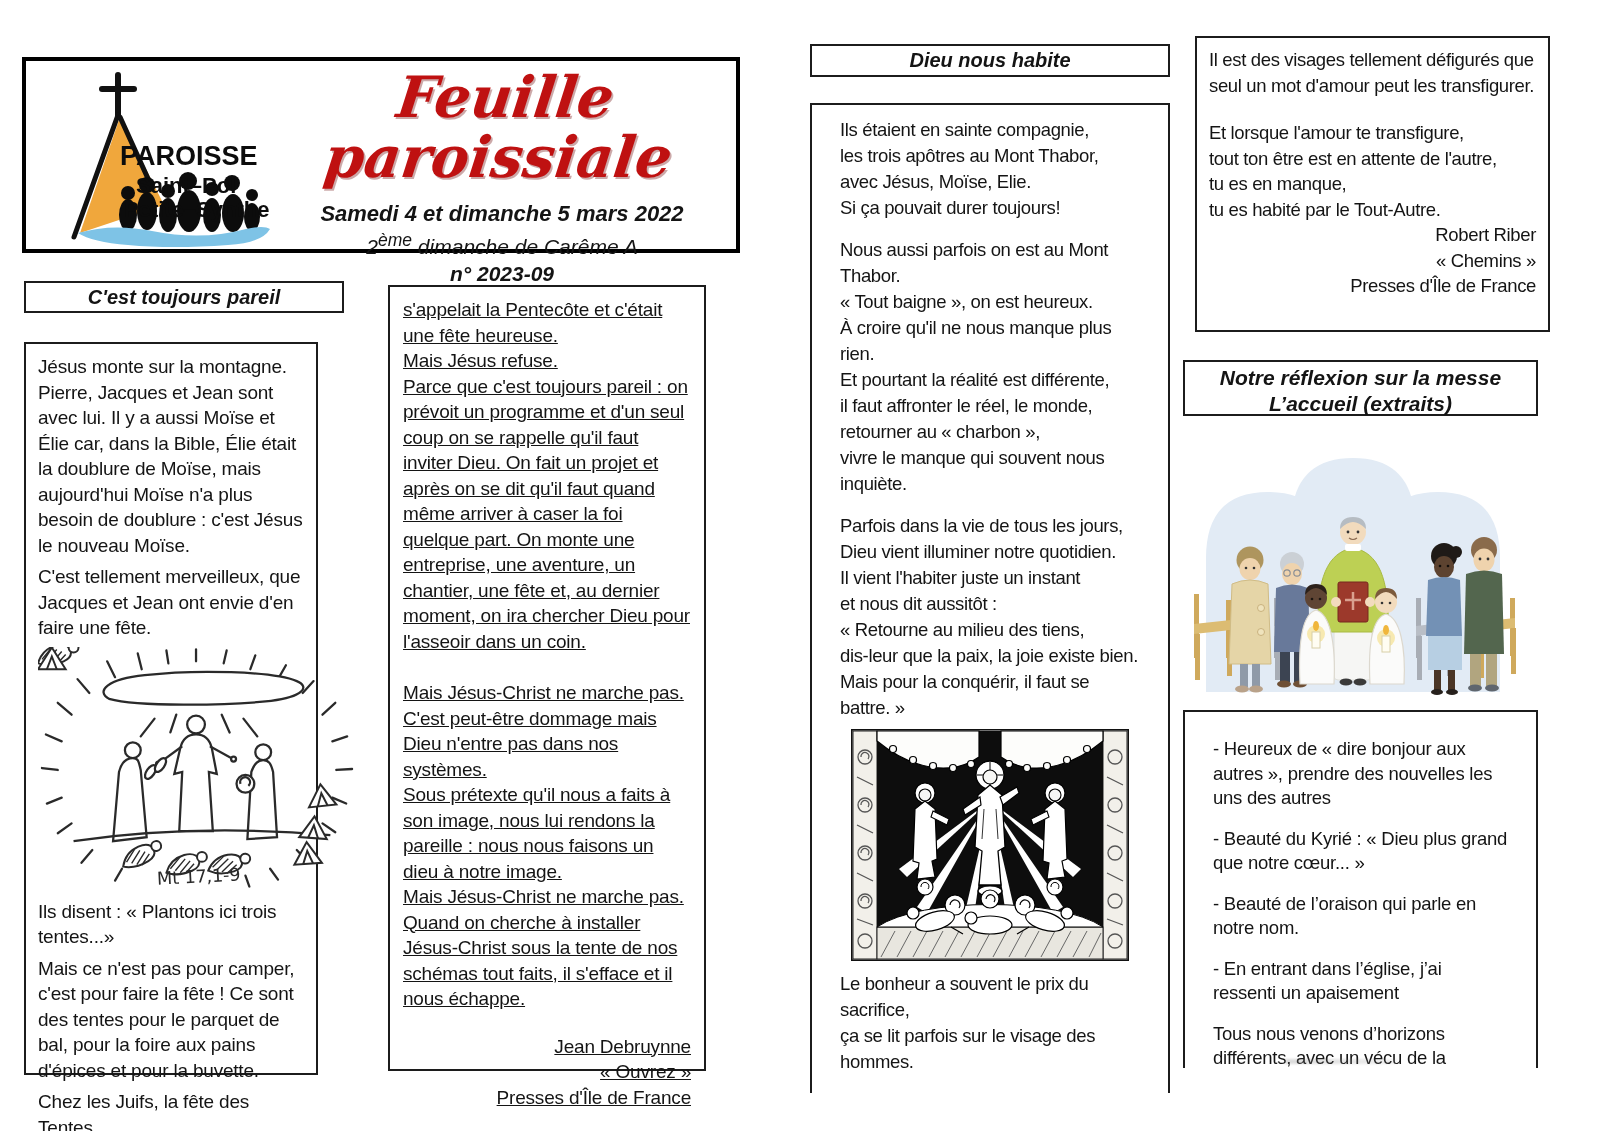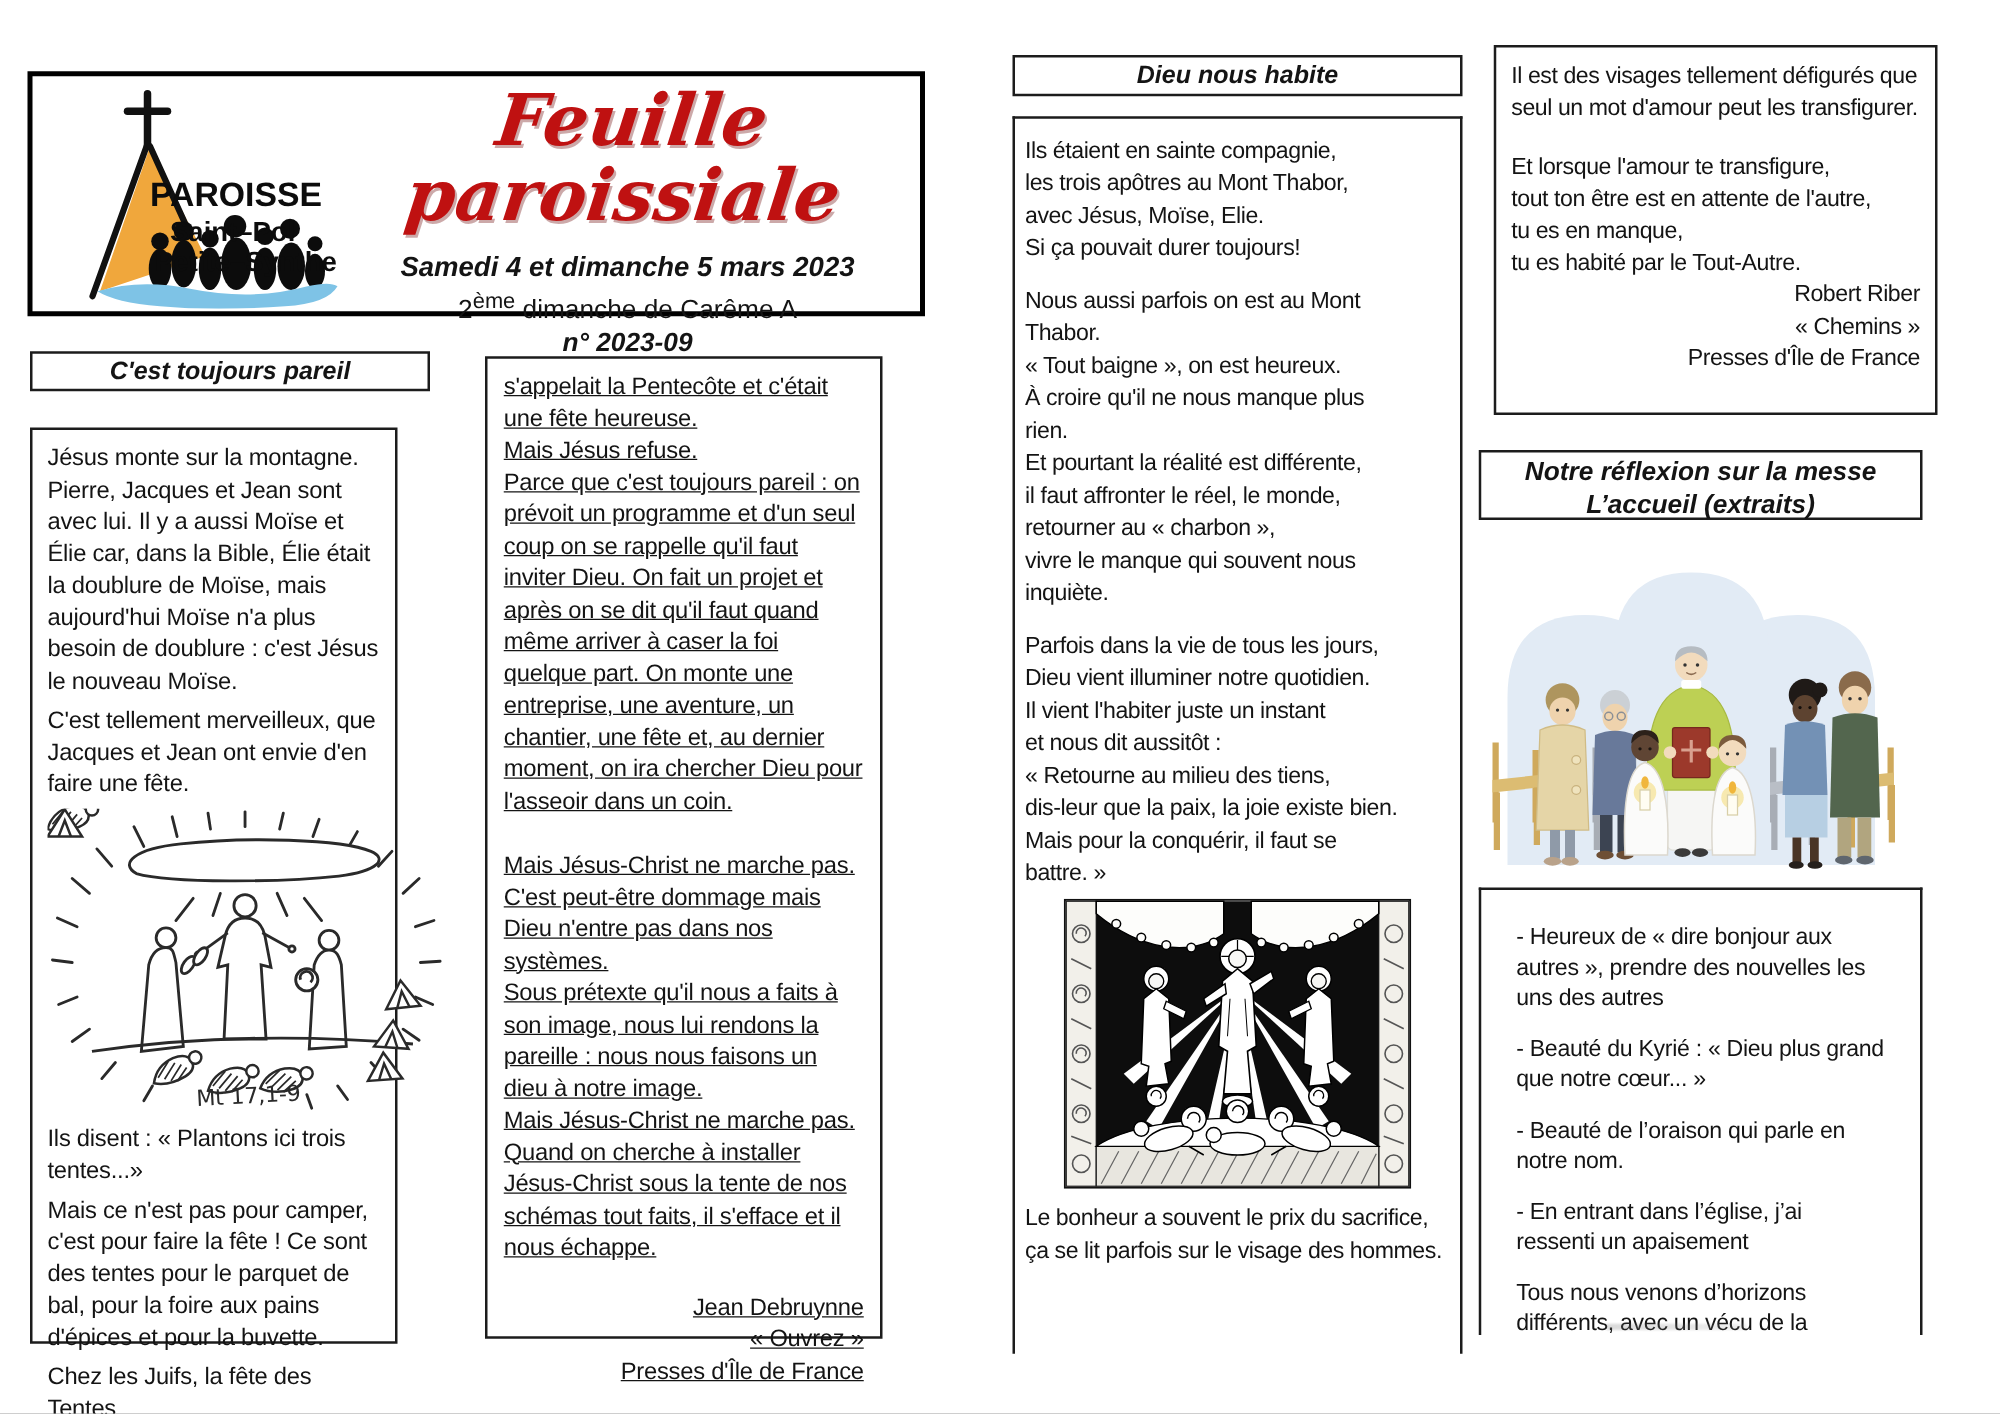--- a/index.html
+++ b/index.html
@@ -14,21 +14,21 @@
   .poem p{margin:0;white-space:nowrap;letter-spacing:-0.35px;}
   .gap{height:16px;}
   .sig{text-align:right;margin-top:22px;}
   .sig p{margin:0;}
   
   .mast-inner{position:absolute;left:250px;right:8px;top:6px;text-align:center;}
   .mast-title{font-family:"DejaVu Serif","Liberation Serif",serif;font-style:italic;font-weight:bold;
               font-size:57px;line-height:1.05;transform:skewX(-7deg);
               text-shadow:2px 2px 0 rgba(110,10,10,.35);}
   .mast-date{font-size:22px;font-weight:bold;font-style:italic;margin-top:14px;}
-  .mast-sub{font-size:21px;margin-top:3px;}
+  .mast-sub{font-size:21px;font-style:italic;margin-top:3px;}
   .mast-issue{font-size:21px;font-weight:bold;font-style:italic;margin-top:3px;}
   .c34text{font-size:18.5px;line-height:26px;letter-spacing:-0.25px;}
   .c34text p{margin:0;}
   .wrapP{white-space:normal !important;}
   .listtext{font-size:18.5px;line-height:24.5px;letter-spacing:-0.25px;}
   .listtext p{margin:16px;}
   .fade-strip{position:absolute;left:1285px;top:1059px;width:112px;height:5px;
               background:linear-gradient(90deg,rgba(120,120,120,.28),rgba(150,150,150,.15));
               filter:blur(1px);}
   svg{display:block;}
@@ -66,21 +66,21 @@
         <circle cx="220" cy="130" r="6"></circle>
           <ellipse cx="220" cy="152" rx="8" ry="14"></ellipse>
       </g>
       <path d="M46,168 Q80,158 120,166 Q170,176 214,164 Q232,160 238,164 Q230,178 196,180 Q140,184 96,180 Q60,177 46,168 Z" fill="#7ec3e6"></path>
       <text x="88" y="100" font-size="27" font-weight="bold" fill="#0c0c0c" style="font-family:'Liberation Sans',sans-serif">PAROISSE</text>
       <text x="104" y="128" font-size="22" font-weight="bold" fill="#0c0c0c" style="font-family:'Liberation Sans',sans-serif">Saint–Pol</text>
       <text x="92" y="152" font-size="22" font-weight="bold" fill="#0c0c0c" style="font-family:'Liberation Sans',sans-serif">Petite–Synthe</text>
     </svg>
     <div class="mast-inner">
       <div class="mast-title" style="color:#bf1111;">Feuille paroissiale</div>
-      <div class="mast-date">Samedi 4 et dimanche 5 mars 2023</div>
+      <div class="mast-date">Samedi 4 et dimanche 5 mars 2022</div>
       <div class="mast-sub"><span>2</span><sup>ème</sup><span> dimanche de Carême A</span></div>
       <div class="mast-issue">n° 2023-09</div>
     </div>
   </div>
 
   <div class="hdrbox" style="left:24px;top:281px;width:320px;height:32px;font-size:20px;line-height:28px;">
     <span>C'est toujours pareil</span>
   </div>
 
   <div class="box bodytext" style="left:24px;top:342px;width:294px;height:733px;padding:10px 12px;">
@@ -177,21 +177,21 @@
       <p>Jean Debruynne</p>
       <p>« Ouvrez »</p>
       <p>Presses d'Île de France</p>
     </div>
   </div>
 
   <div class="hdrbox" style="left:810px;top:44px;width:360px;height:33px;font-size:20px;line-height:29px;">
     <span>Dieu nous habite</span>
   </div>
 
-  <div class="box c34text poem" style="left:810px;top:93px;width:360px;height:990px;border-bottom:none;padding:12px 8px;overflow:hidden;">
+  <div class="box c34text poem" style="left:810px;top:103px;width:360px;height:990px;border-bottom:none;padding:12px 28px;overflow:hidden;">
     <p>Ils étaient en sainte compagnie,</p>
     <p>les trois apôtres au Mont Thabor,</p>
     <p>avec Jésus, Moïse, Elie.</p>
     <p>Si ça pouvait durer toujours!</p>
     <div class="gap"></div>
     <p>Nous aussi parfois on est au Mont</p>
     <p>Thabor.</p>
     <p>« Tout baigne », on est heureux.</p>
     <p>À croire qu'il ne nous manque plus</p>
     <p>rien.</p>

